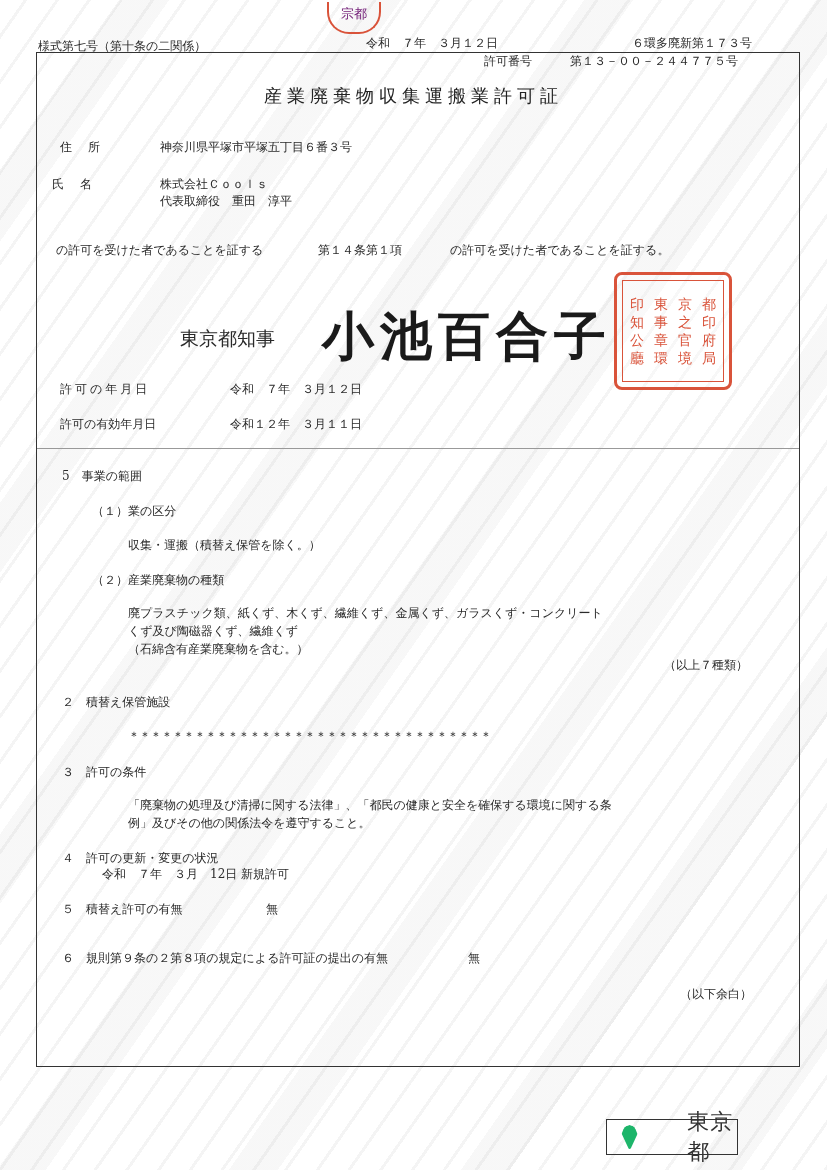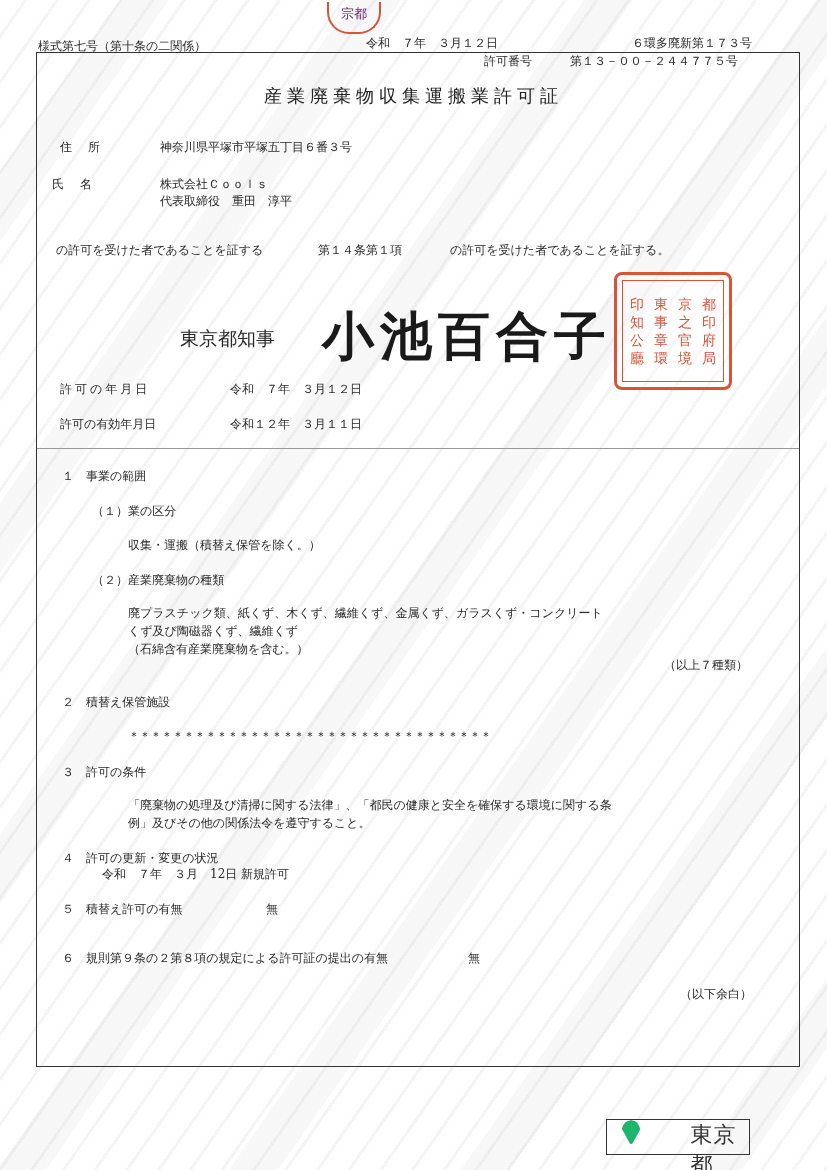--- a/index.html
+++ b/index.html
@@ -43,22 +43,22 @@
       background: rgba(255,255,255,0.3);
     }
     .seal-inner { border: 1px solid #d9533a; width: 100px; height: 100px; display:flex; flex-wrap:wrap; align-content:center; justify-content:center; }
     .seal-inner span { width: 24px; }
     .top-seal {
       position: absolute; left: 327px; top: 2px; width: 50px; height: 30px;
       border: 2px solid #d9533a; border-top: none; border-radius: 0 0 22px 22px;
       color: #701a75; font-size: 13px; text-align: center; line-height: 24px;
     }
     .logo {
-      position: absolute; left: 606px; top: 1119px; width: 144px; height: 36px;
-      border: 1.5px solid #333; box-sizing: border-box; display: flex;  gap: 35px;
+      position: absolute; left: 606px; top: 1119px; width: 132px; height: 36px;
+      border: 1.5px solid #333; box-sizing: border-box; display: flex; align-items: center; gap: 35px;
     }
     .logo-mark {
       width: 24px; height: 24px; margin-left: 14px; margin-right: 14px;
       background: #1db56a; border-radius: 50% 50% 50% 50% / 60% 60% 40% 40%;
       clip-path: polygon(0 30%, 15% 8%, 50% 0, 85% 8%, 100% 30%, 55% 100%, 45% 100%);
     }
     .logo-text { font-family: "DejaVu Sans", sans-serif; font-size: 22px; color: #333; letter-spacing: 1px; }
   </style>
 </head>
 <body>
@@ -113,21 +113,21 @@
   </div>
 </div>
 
 <div class="abs txt" style="left:60px;top:381px;letter-spacing:3px;">許可の年月日</div>
 <div class="abs txt" style="left:230px;top:381px;">令和　７年　３月１２日</div>
 <div class="abs txt" style="left:60px;top:416px;">許可の有効年月日</div>
 <div class="abs txt" style="left:230px;top:416px;">令和１２年　３月１１日</div>
 
 <div class="divider"></div>
 
-<div class="abs txt" style="left:62px;top:468px;">１　事業の範囲</div>
+<div class="abs txt" style="left:62px;top:468px;">5　事業の範囲</div>
 <div class="abs txt" style="left:92px;top:503px;">（１）業の区分</div>
 <div class="abs txt" style="left:128px;top:537px;">収集・運搬（積替え保管を除く。）</div>
 <div class="abs txt" style="left:92px;top:572px;">（２）産業廃棄物の種類</div>
 <div class="abs txt" style="left:128px;top:605px;">廃プラスチック類、紙くず、木くず、繊維くず、金属くず、ガラスくず・コンクリート</div>
 <div class="abs txt" style="left:128px;top:623px;">くず及び陶磁器くず、繊維くず</div>
 <div class="abs txt" style="left:128px;top:641px;">（石綿含有産業廃棄物を含む。）</div>
 <div class="abs txt" style="left:664px;top:657px;">（以上７種類）</div>
 
 <div class="abs txt" style="left:62px;top:694px;">２　積替え保管施設</div>
 <div class="abs txt" style="left:128px;top:728px;letter-spacing:-1px;">＊＊＊＊＊＊＊＊＊＊＊＊＊＊＊＊＊＊＊＊＊＊＊＊＊＊＊＊＊＊＊＊＊</div>

